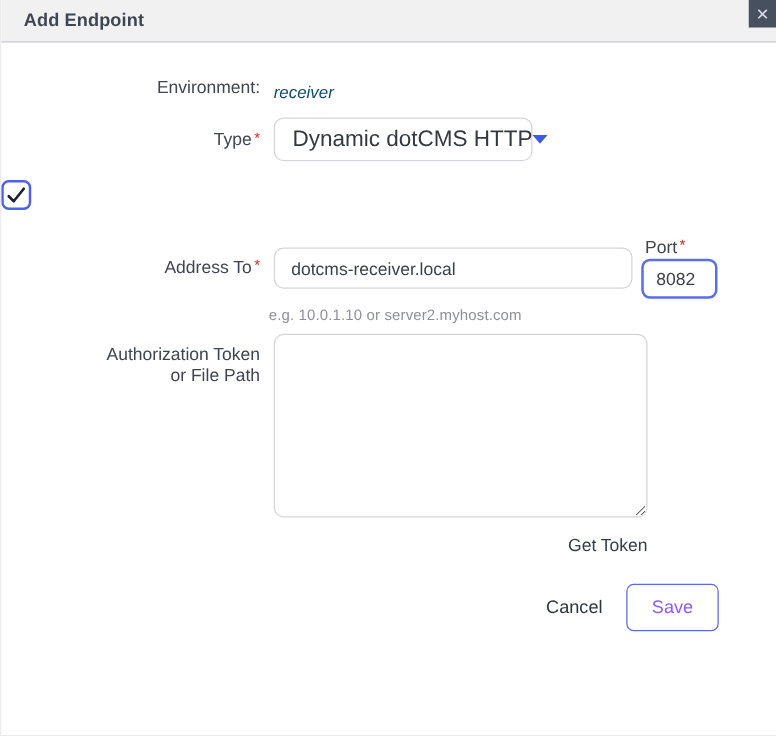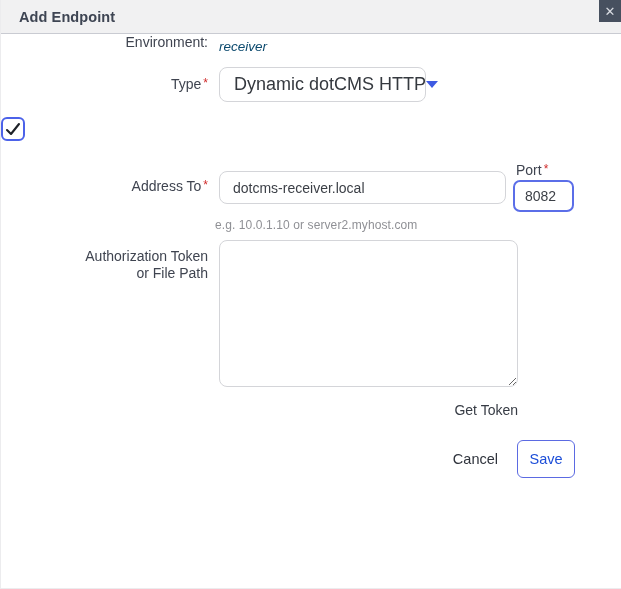--- a/index.html
+++ b/index.html
@@ -42,21 +42,21 @@
     color: #d9dce2;
     font-size: 13px;
     line-height: 1;
     display: flex;
     align-items: center;
     justify-content: center;
     cursor: pointer;
     font-family: "Liberation Sans", sans-serif;
   }
 
-  .dialog-body { }
+  .dialog-body { padding-top: 27px; }
 
   .form-row { display: flex; align-items: flex-start; }
 
   .label-col {
     width: 207px;
     margin-right: 11px;
     text-align: right;
     font-size: 14px;
     color: #3f4450;
     line-height: 17px;
@@ -225,27 +225,27 @@
     background: none;
     border: none;
     font-size: 14.5px;
     color: #2f333c;
     cursor: pointer;
     font-family: "Liberation Sans", sans-serif;
     margin-right: 17px;
     padding: 6px 2px;
   }
   .save-btn {
-    width: 58px;
+    width: 74px;
     height: 38px;
     background: #ffffff;
     border: 1px solid #5b6ae2;
     border-radius: 6px;
     font-size: 14.5px;
-    color: #1d4ed8;
+    color: #8b5cf6;
     cursor: pointer;
     font-family: "Liberation Sans", sans-serif;
   }
 </style>
 </head>
 <body>
 
 <div class="dialog">
 
   <div class="dialog-header">

